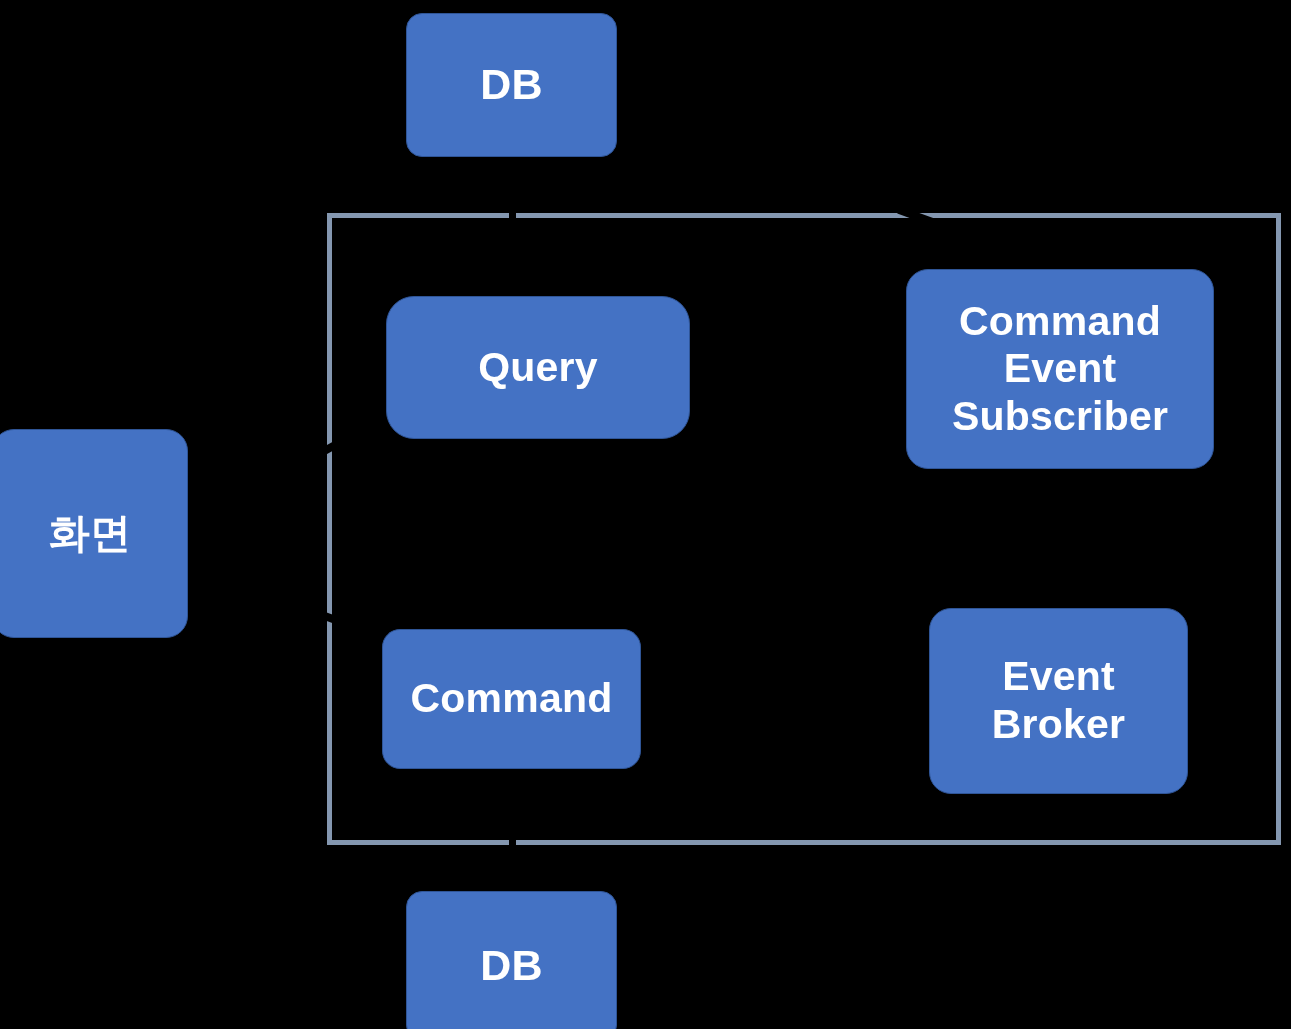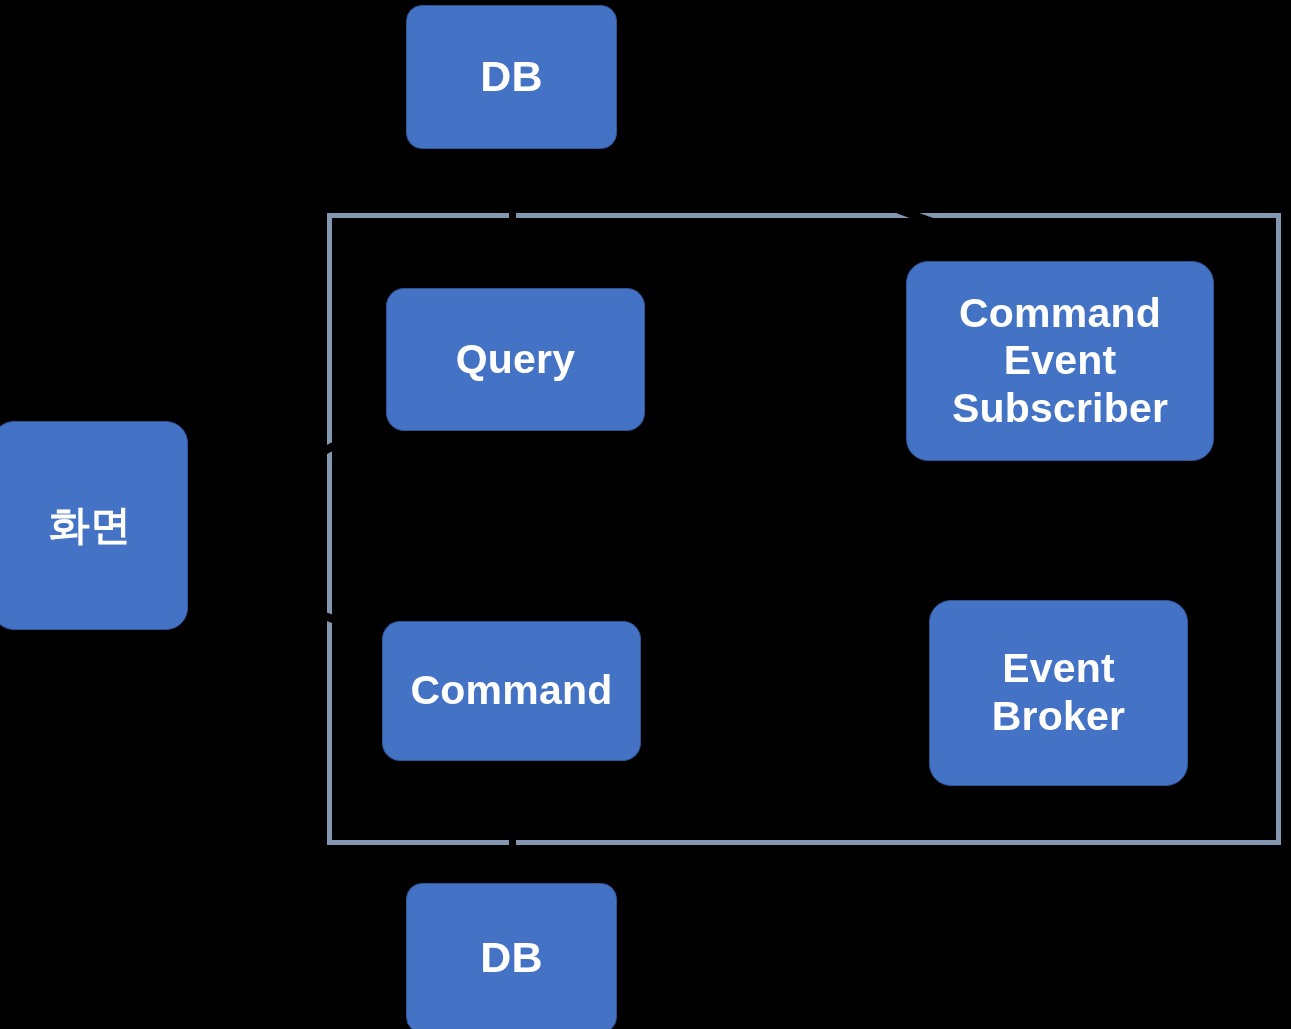--- a/index.html
+++ b/index.html
@@ -35,24 +35,25 @@
     display: flex;
     align-items: center;
     justify-content: center;
     text-align: center;
     color: #FFFFFF;
     font-weight: bold;
     line-height: 1.16;
     letter-spacing: 0.2px;
     white-space: pre-line;
     box-shadow: 2px 2px 3px rgba(0,0,0,0.55);
+    margin-top: 8px;
   }
   .node-db-top   { left: 406px; top: 5px;   width: 211px; height: 144px; font-size: 43px; border-radius: 16px; }
   .node-screen   { left: -8px;  top: 421px; width: 196px; height: 209px; font-size: 41px; border-radius: 22px; }
-  .node-query    { left: 386px; top: 288px; width: 259px; height: 143px; font-size: 41px; border-radius: 18px; }
+  .node-query    { left: 386px; top: 288px; width: 304px; height: 143px; font-size: 41px; border-radius: 28px; }
   .node-command  { left: 382px; top: 621px; width: 259px; height: 140px; font-size: 41px; border-radius: 18px; }
   .node-ces      { left: 906px; top: 261px; width: 308px; height: 200px; font-size: 41px; border-radius: 22px; }
   .node-broker   { left: 929px; top: 600px; width: 259px; height: 186px; font-size: 41px; border-radius: 22px; }
   .node-db-bot   { left: 406px; top: 883px; width: 211px; height: 150px; font-size: 43px; border-radius: 16px; }
 
   
   .conn {
     position: absolute;
     background: #000000;
   }

